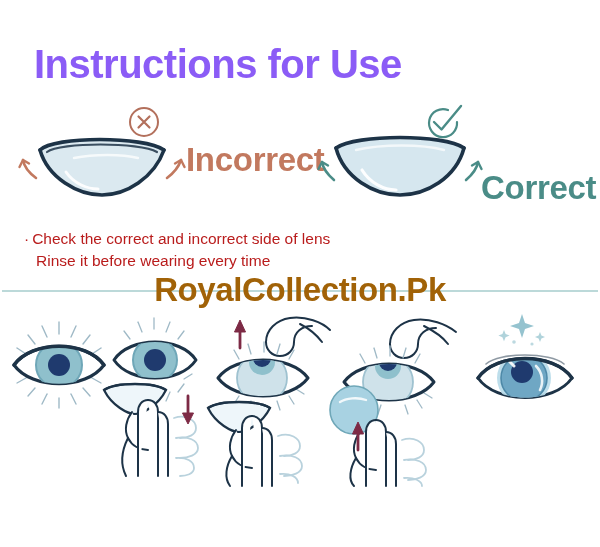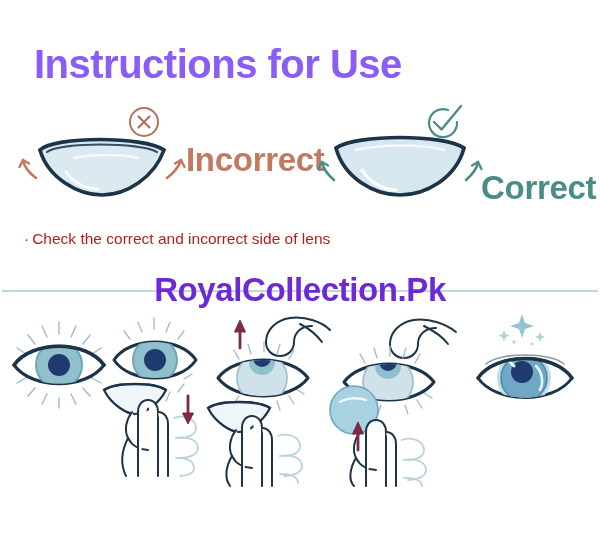--- a/index.html
+++ b/index.html
@@ -91,21 +91,21 @@
     background: #bcd9d9;
   }
   .watermark {
     position: absolute;
     left: 0;
     top: 271px;
     width: 600px;
     text-align: center;
     font-size: 33px;
     font-weight: 700;
-    color: #6d28d9;
+    color: #a16207;
     letter-spacing: -0.4px;
     white-space: nowrap;
   }
 
   
   .steps {
     position: absolute;
     left: 0;
     top: 308px;
     width: 600px;
@@ -180,20 +180,23 @@
           <path d="M166 62 l-6 3.5 M166 62 l3.5 7" stroke-width="2.4"></path>
         </g>
       </svg>
       <div class="compare-label">Correct</div>
     </div>
   </div>
 
   <div class="notes">
     <div class="note-line">
       <span class="bullet">·</span><span>Check the correct and incorrect side of lens</span>
+    </div>
+    <div class="note-line indent">
+      <span>Rinse it before wearing every time</span>
     </div>
   </div>
 
   <div class="divider"></div>
   <div class="watermark">RoyalCollection.Pk</div>
 
   <div class="steps">
 
     <div class="step step-1">
       <svg width="110" height="115" viewBox="0 0 110 115">

